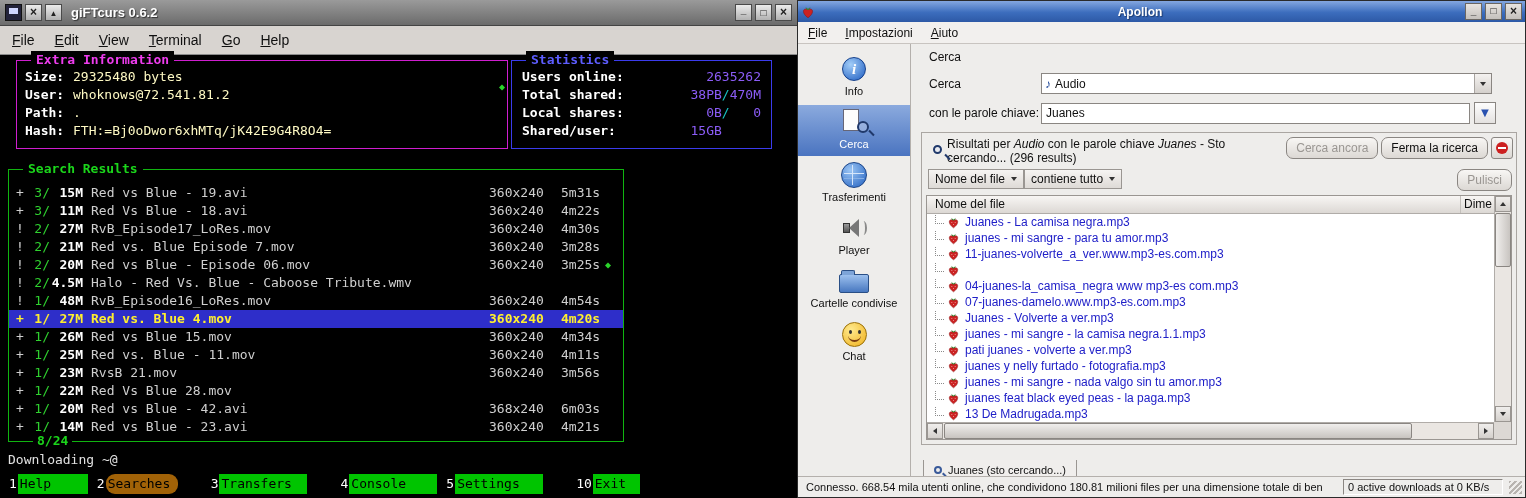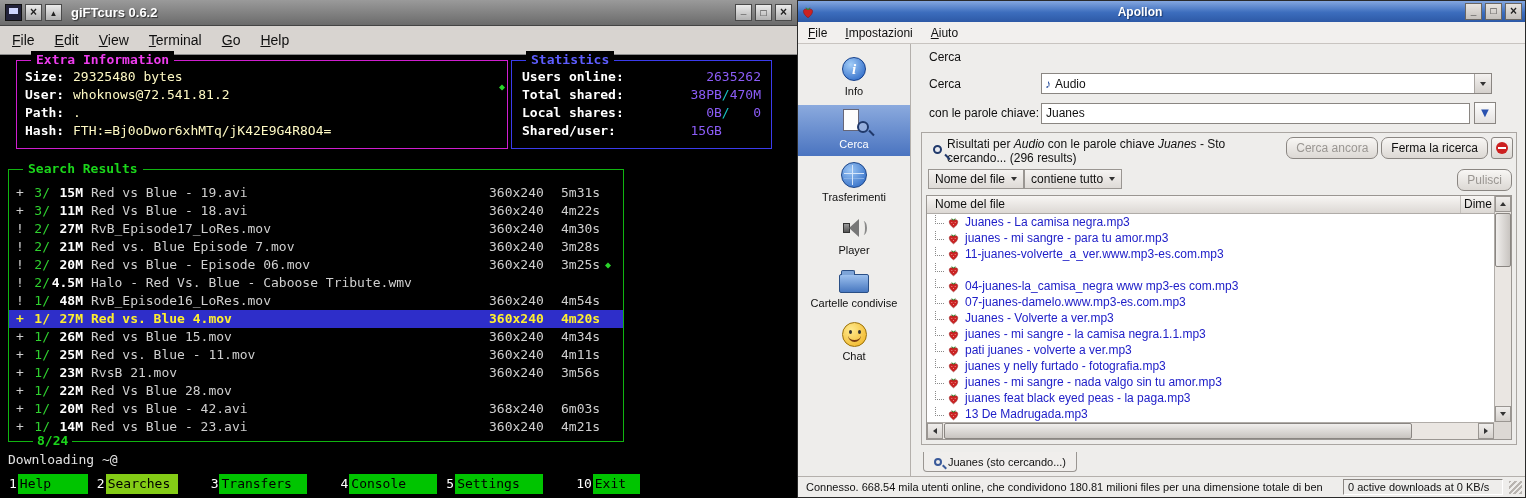--- a/index.html
+++ b/index.html
@@ -52,21 +52,21 @@
   .stime  { width:40px;  margin-left:16px; color:#cfcfcf; }
   .smark  { width:10px;  text-align:right; color:#2bd42b; font-size:10px; }
   .srow.selected { background:#2e2ec9; }
   .srow.selected span { color:#ffef2e !important; font-weight:bold; }
 
   .tstatus { position:absolute; top:397px; left:8px; color:#e2e2e2; }
   .fbar { position:absolute; top:419px; left:0; right:0; height:20px; display:flex; padding-left:8px; line-height:20px; }
   .fgroup { display:flex; }
   .fkey { color:#ffffff; padding:0 1px; }
   .flabel { background:#00c400; color:#000; padding-left:2px; white-space:pre; overflow:hidden; }
-  .flabel.active { background:#84cc16; }
+  .flabel.active { background:#a16207;border-radius:9px; }
   .fgroup:nth-of-type(1) .flabel { width:70px; } .fgroup:nth-of-type(1) { margin-right:8px; }
   .fgroup:nth-of-type(2) .flabel { width:72px; } .fgroup:nth-of-type(2) { margin-right:32px; }
   .fgroup:nth-of-type(3) .flabel { width:88px; } .fgroup:nth-of-type(3) { margin-right:32px; }
   .fgroup:nth-of-type(4) .flabel { width:88px; } .fgroup:nth-of-type(4) { margin-right:8px; }
   .fgroup:nth-of-type(5) .flabel { width:88px; } .fgroup:nth-of-type(5) { margin-right:32px; }
   .fgroup:nth-of-type(6) .flabel { width:47px; }
 
   
   .ap-window { position:absolute; left:797px; top:0; width:729px; height:498px; background:#eeedeb; border:1px solid #2a2a2a; font-size:12px; color:#101010; }
   .ap-titlebar { position:absolute; top:0; left:0; right:0; height:21px; background:linear-gradient(180deg,#84a7e0 0%,#3c6dbd 55%,#2d59a6 100%); display:flex; align-items:center; padding:0 3px; gap:3px; }
@@ -147,21 +147,21 @@
   .tri-dn-s { width:0; height:0; border-left:3px solid transparent; border-right:3px solid transparent; border-top:4px solid #333; }
   .tri-lf-s { width:0; height:0; border-top:3px solid transparent; border-bottom:3px solid transparent; border-right:4px solid #333; }
   .tri-rt-s { width:0; height:0; border-top:3px solid transparent; border-bottom:3px solid transparent; border-left:4px solid #333; }
   .v-thumb { position:absolute; left:0; top:17px; width:16px; height:54px; background:linear-gradient(90deg,#f0eeec,#c8c4c0); border:1px solid #8a8682; border-radius:2px; }
   .hscroll { position:absolute; left:0; right:17px; bottom:0; height:17px; background:#eae6e2; border-top:1px solid #b0aca8; }
   .hsb-lf { position:absolute; left:0; top:0; width:16px; height:16px; background:linear-gradient(#f0eeec,#d4d0cc); border:1px solid #9a9692; display:flex; align-items:center; justify-content:center; }
   .hsb-rt { position:absolute; right:0; top:0; width:16px; height:16px; background:linear-gradient(#f0eeec,#d4d0cc); border:1px solid #9a9692; display:flex; align-items:center; justify-content:center; }
   .h-thumb { position:absolute; left:17px; top:0; width:468px; height:16px; background:linear-gradient(#f0eeec,#c8c4c0); border:1px solid #8a8682; border-radius:2px; }
   .sb-corner { position:absolute; right:0; bottom:0; width:17px; height:17px; background:#dcd8d4; }
 
-  .tabrow { margin-left:-6px; margin-top:7px; }
+  .tabrow { margin-left:-6px; margin-top:15px; }
   .res-tab { display:inline-flex; align-items:center; gap:6px; height:20px; padding:0 10px; background:#f0eeec; border:1px solid #9a9692; border-top:none; border-radius:0 0 4px 4px; font-size:11px; }
   .tab-mag { width:8px; height:8px; border:2px solid #3a5a9a; border-radius:50%; position:relative; flex:none; }
   .tab-mag::after { content:""; position:absolute; left:6px; top:6px; width:5px; height:2px; background:#3a5a9a; transform:rotate(45deg); }
 
   .ap-statusbar { position:absolute; bottom:0; left:0; right:0; height:21px; border-top:1px solid #b4b0ac; background:#eeedeb; display:flex; align-items:center; gap:6px; padding:0 3px 0 8px; font-size:11px; }
   .status-left { flex:1; white-space:nowrap; overflow:hidden; }
   .status-right { width:160px; border:1px solid; border-color:#8a8682 #ffffff #ffffff #8a8682; padding:1px 4px; white-space:nowrap; overflow:hidden; flex:none; }
   .size-grip { width:13px; height:13px; flex:none; background:repeating-linear-gradient(135deg,#b8b4b0 0 2px,#eeedeb 2px 4px); }
 
   em.it { font-style:italic; }

